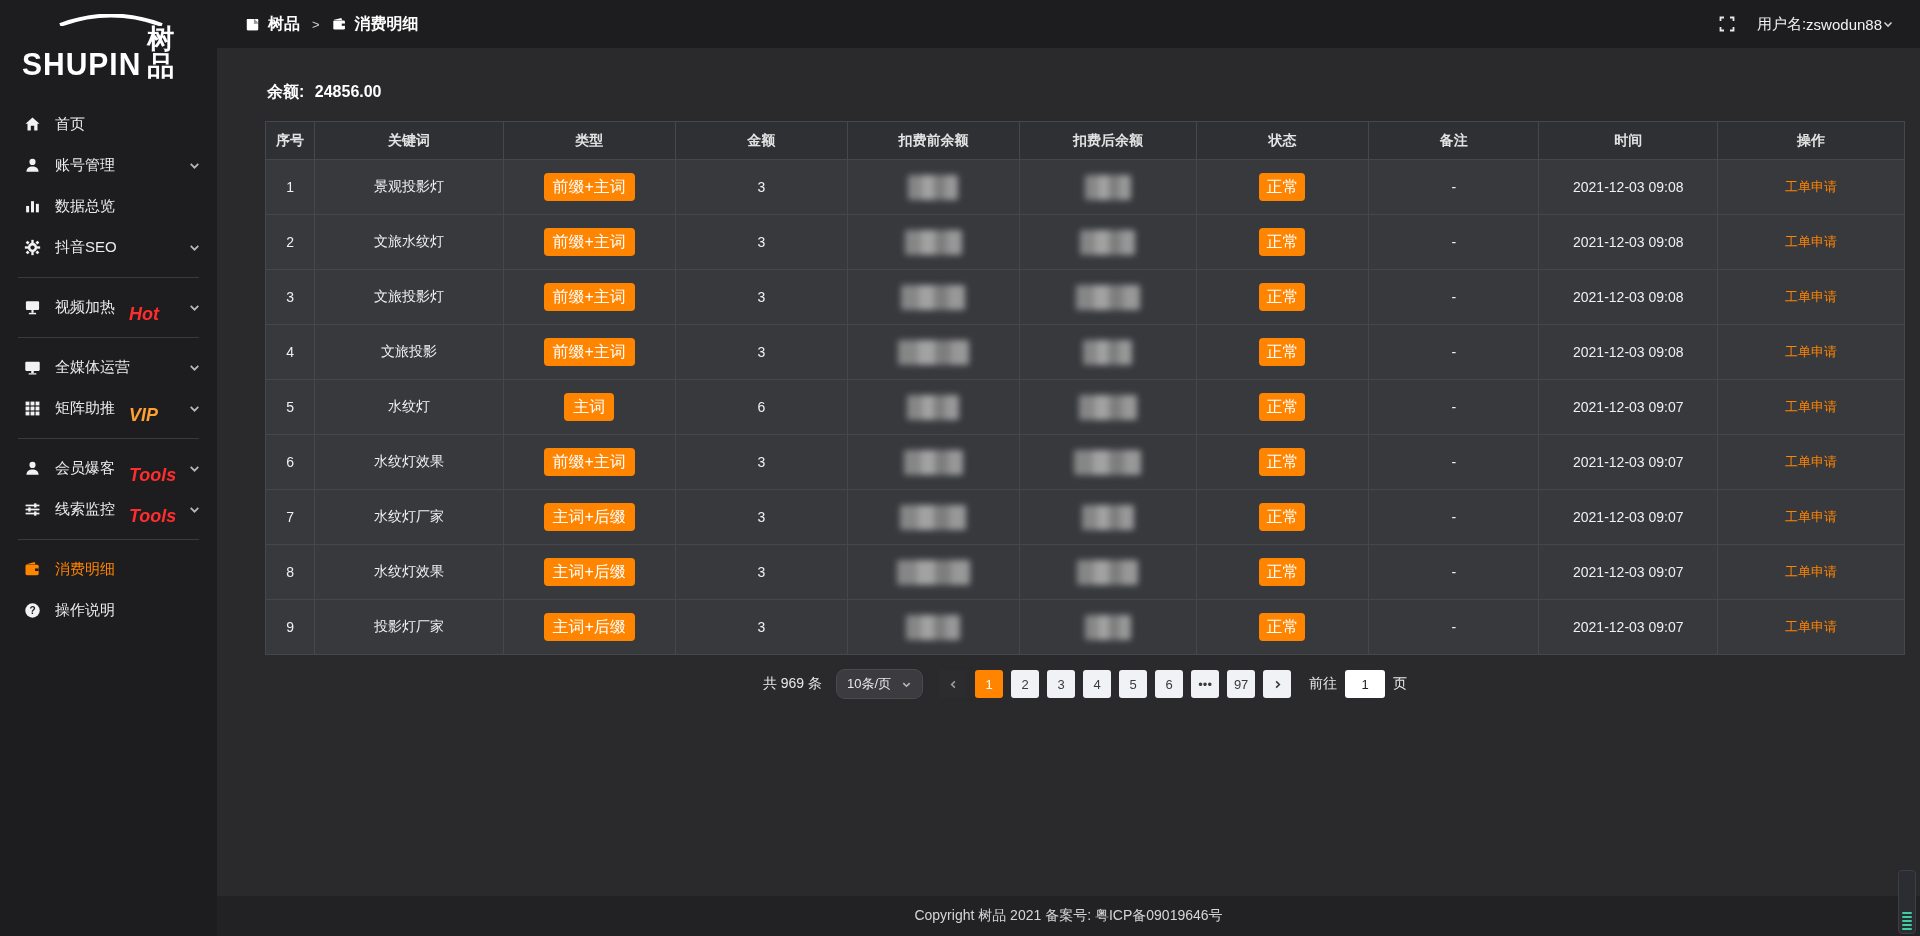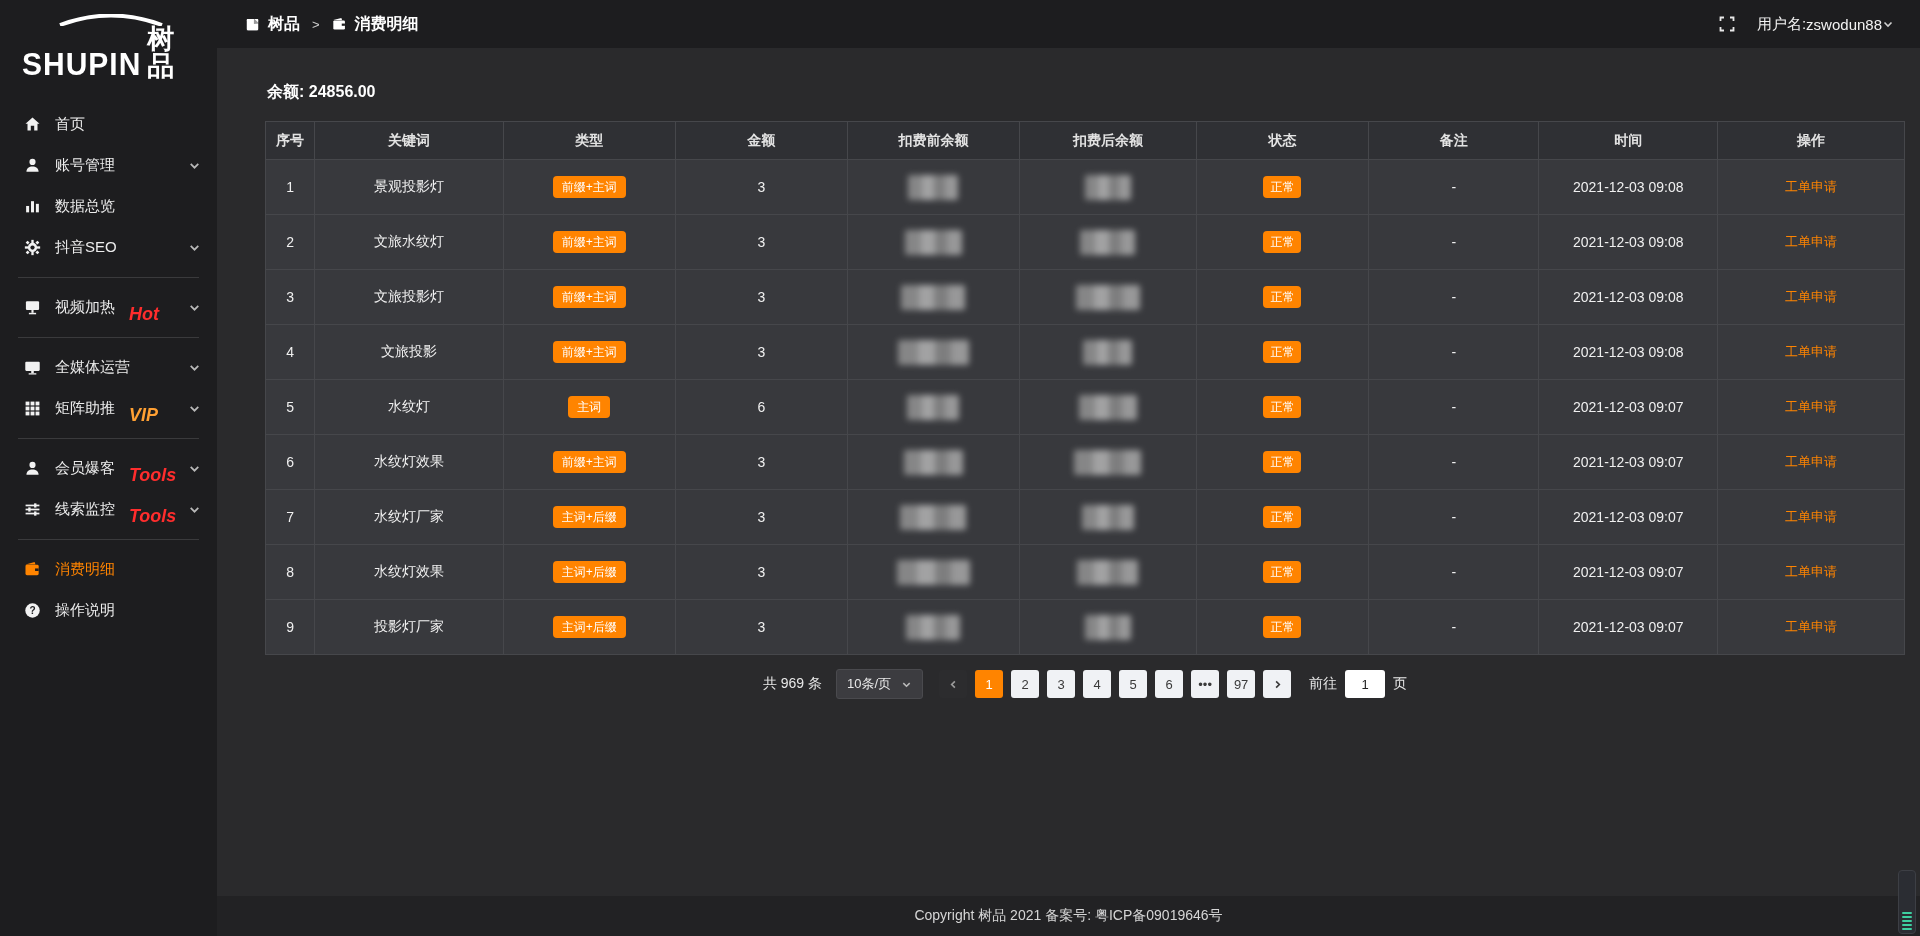--- a/index.html
+++ b/index.html
@@ -42,49 +42,49 @@
   .crumb { display:flex; align-items:center; gap:8px; font-size:16px; font-weight:bold; color:#fff; cursor:pointer; }
   .crumb .icn { display:inline-flex; color:#fff; }
   .crumb-sep { color:#cfcfcf; font-size:13px; margin:0 4px; font-weight:normal; }
   .topbar-right { margin-left:auto; display:flex; align-items:center; gap:22px; }
   .fs-btn { display:inline-flex; color:#e8e8e8; cursor:pointer; }
   .user-box { display:flex; align-items:center; cursor:pointer; font-size:15px; color:#f2f2f2; }
   .user-box .chev { display:inline-flex; color:#cfcfcf; }
   
   .content { flex:1; padding:20px 15px 0 48px; position:relative; }
   .balance { font-size:16px; font-weight:bold; color:#fff; margin:14px 0 18px 2px; }
-  .balance b { margin-left:0; }
+  .balance b { margin-left:6px; }
   table.data { width:100%; border-collapse:collapse; table-layout:fixed; background:#38393d;padding-left:24px; }
   table.data th {
     background:#2f3034; color:#e3e3e3; font-size:14px; font-weight:bold;
     height:38px; border:1px solid #46474b;
   }
   table.data td {
     height:55px; text-align:center; font-size:14px; color:#f0f0f0;
     border:1px solid #46474b; background:#38393d;
   }
   .type-badge, .status-badge {
-    display:inline-block; background:#ff8400; color:#fff; font-size:12px;
+    display:inline-block; background:#ff8400; color:#fff; font-size:16px;
     padding:4px 9px; border-radius:4px; line-height:1.2;
   }
   .status-badge { padding:4px 7px; }
   .action-link { color:#ff8400; font-size:13px; cursor:pointer; text-decoration:none; }
   .mask {
     height:25px; margin:0 auto; border-radius:2px; opacity:.8;
     background:linear-gradient(90deg,#9a9a9a 0 28%,#bdbdbd 28% 52%,#8f8f8f 52% 74%,#b0b0b0 74%);
     filter:blur(3px);
   }
   
   .pager {
     display:flex; align-items:center; justify-content:center; gap:8px;
     margin-top:14px; font-size:14px; color:#e8e8e8;
   }
   .pager .total { margin-right:6px; }
   .page-size {
-    background:#3c3c40; color:#e8e8e8; border:1px solid #4a4a4e; border-radius:3px;
+    background:#3c3c40; color:#e8e8e8; border:1px solid #4a4a4e; border-radius:9px;
     height:30px; padding:0 10px; display:flex; align-items:center; gap:10px;
     font-size:13px; cursor:pointer; margin-right:8px;
   }
   .page-size .chev { display:inline-flex; color:#bbb; }
   .pbtn {
     min-width:28px; height:28px; border:none; border-radius:3px; font-size:13px;
     background:#f0f2f5; color:#3a3a3a; cursor:pointer; display:inline-flex;
     align-items:center; justify-content:center; font-family:inherit; padding:0 4px;
   }
   .pbtn.prev { background:#2c2c2e; color:#9a9a9a; }

